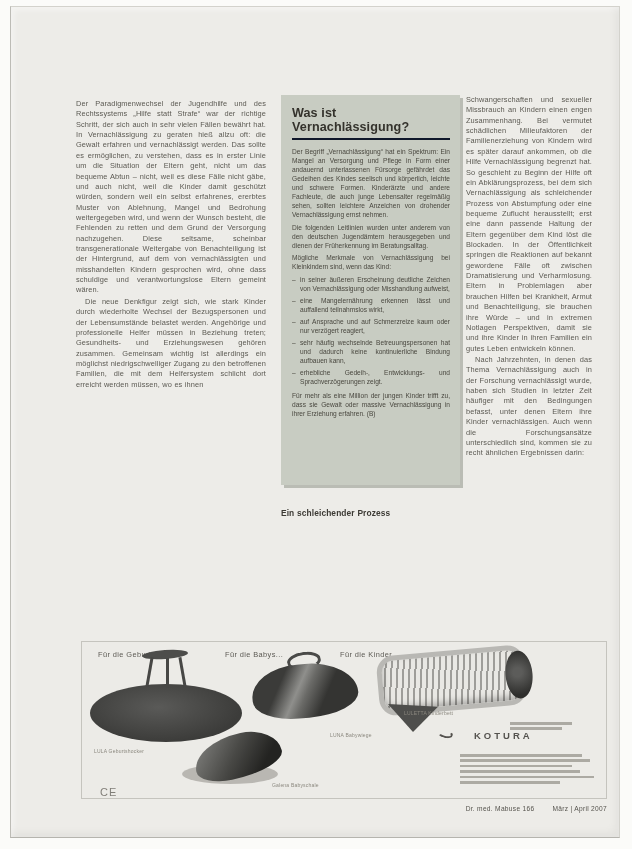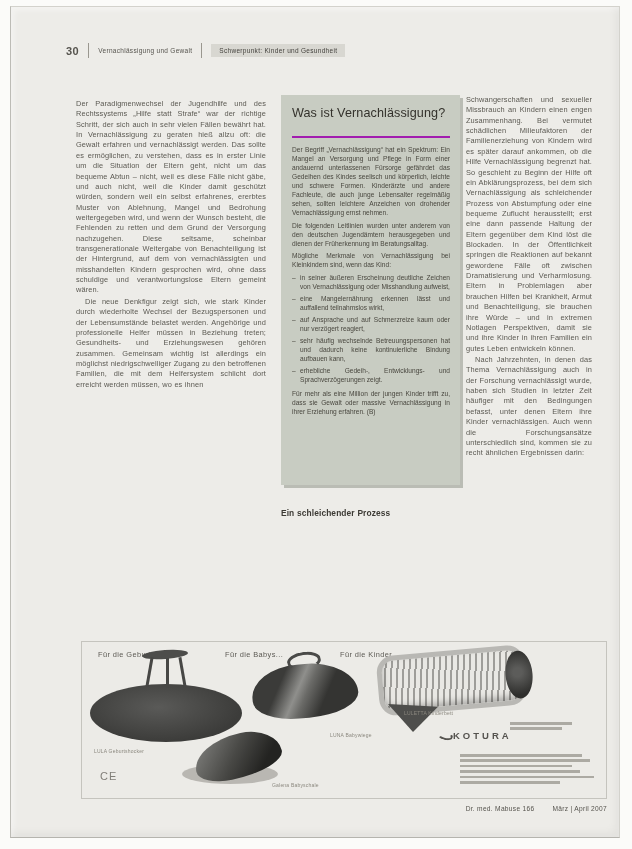--- a/index.html
+++ b/index.html
@@ -22,22 +22,22 @@
        letter-spacing:.1px;word-spacing:.3px;}
   .col p{margin:0 0 1px;}
   .col p + p{text-indent:9px;}
   .art-head{font-size:8.6px;font-weight:bold;color:#3c3a34;margin:0 0 5px;}
   .art-sub{font-size:8.4px;font-weight:bold;color:#3c3a34;margin:9px 0 4px;}
 
   
   .infobox{position:absolute;left:270px;top:88px;width:179px;min-height:390px;
            background:#c8ccc2;padding:11px 10px 12px 11px;
            box-shadow:3px 3px 0 rgba(125,130,118,.45);}
-  .infobox h2{font-size:12.6px;font-weight:normal;color:#34322c;margin:0 0 8px;
-              border-bottom:2px solid #a21caf;padding-bottom:16px;letter-spacing:.1px;}
+  .infobox h2{font-size:12.6px;font-weight:bold;color:#34322c;margin:0 0 8px;
+              border-bottom:2px solid #0f172a;padding-bottom:4px;letter-spacing:.1px;}
   .ib-text{font-size:6.6px;line-height:1.36;text-align:justify;color:#49473f;}
   .ib-text p{margin:0 0 4px;}
   .infobox ul{list-style:none;margin:4px 0 5px;padding:0;}
   .infobox li{position:relative;padding-left:8px;margin-bottom:3px;}
   .infobox li::before{content:"–";position:absolute;left:0;top:0;}
   .ib-note{margin-top:6px;}
 
   
   .ad{position:absolute;left:70px;top:634px;width:526px;height:158px;
       border:1px solid #c5c4be;background:#eceBe7;}
@@ -68,49 +68,42 @@
   .crib{position:absolute;left:296px;top:0px;width:158px;height:82px;transform:rotate(-5deg);}
   .crib-frame{position:absolute;left:0;top:8px;width:148px;height:60px;border-radius:17px;
        border:5px solid #b9b8b4;
        background:repeating-linear-gradient(98deg,#e9e8e4 0 4px,#9e9d99 4px 6px);
        box-shadow:inset 0 -4px 6px rgba(0,0,0,.25);}
   .crib-knob{position:absolute;left:128px;top:14px;width:27px;height:48px;border-radius:50%;
        background:radial-gradient(circle at 45% 45%, #5c5c5a 15%, #2e2e2c 75%);}
   .crib-shadow{position:absolute;left:306px;top:62px;width:50px;height:28px;background:#4e4e4c;
        clip-path:polygon(0 0,100% 10%,50% 100%);}
 
-  .brand{position:absolute;left:356px;top:88px;display:flex;align-items:center;gap:0;}
+  .brand{position:absolute;left:356px;top:88px;display:flex;align-items:flex-start;gap:21px;}
   .brand .swoosh{width:15px;height:8px;border:2px solid #55534f;border-radius:50%;
        border-top-color:transparent;border-left-color:transparent;transform:rotate(12deg);}
   .brand .word{font-size:9.5px;font-weight:bold;letter-spacing:3px;color:#55534f;}
 
   .bar{height:2.6px;background:#97948c;opacity:.75;margin-bottom:2.8px;}
   .note-bars{position:absolute;left:428px;top:80px;width:70px;}
   .addr-bars{position:absolute;left:378px;top:112px;width:140px;}
 
-  .ce{position:absolute;left:18px;top:128px;font-size:11px;color:#807e78;letter-spacing:1px;}
+  .ce{position:absolute;left:18px;top:144px;font-size:11px;color:#807e78;letter-spacing:1px;}
 
   
   .pfoot{position:absolute;left:300px;top:798px;width:296px;text-align:right;font-size:6.6px;
          color:#55534d;letter-spacing:.3px;}
   .pfoot span{margin-left:16px;}
 </style>
 </head>
 <body>
 
 <div id="canvas">
   <div id="page">
 
-    <div class="hdr">
-      <span class="num">30</span>
-      <span class="sep"></span>
-      <span class="txt">Vernachlässigung und Gewalt</span>
-      <span class="sep"></span>
-      <span class="chip">Schwerpunkt: Kinder und Gesundheit</span>
-    </div>
 
     <div class="col" style="left:65px;top:92px;width:190px;">
       <p>Der Paradigmenwechsel der Jugendhilfe und des Rechtssystems „Hilfe statt Strafe“ war der richtige Schritt, der sich auch in sehr vielen Fällen bewährt hat. In Vernachlässigung zu geraten hieß allzu oft: die Gewalt erfahren und vernachlässigt werden. Das sollte es ermöglichen, zu verstehen, dass es in erster Linie um die Situation der Eltern geht, nicht um das bequeme Abtun – nicht, weil es diese Fälle nicht gäbe, und auch nicht, weil die Kinder damit geschützt würden, sondern weil ein selbst erfahrenes, ererbtes Muster von Ablehnung, Mangel und Bedrohung weitergegeben wird, und wenn der Wunsch besteht, die Fehlenden zu retten und dem Grund der Versorgung nachzugehen. Diese seltsame, scheinbar transgenerationale Weitergabe von Benachteiligung ist der Hintergrund, auf dem von vernachlässigten und misshandelten Kindern gesprochen wird, ohne dass schuldige und verantwortungslose Eltern gemeint wären.</p>
       <p>Die neue Denkfigur zeigt sich, wie stark Kinder durch wiederholte Wechsel der Bezugspersonen und der Lebensumstände belastet werden. Angehörige und professionelle Helfer müssen in Beziehung treten; Gesundheits- und Erziehungswesen gehören zusammen. Gemeinsam wichtig ist allerdings ein möglichst niedrigschwelliger Zugang zu den betroffenen Familien, die mit dem Helfersystem schlicht dort erreicht werden müssen, wo es ihnen</p>
     </div>
 
     <div class="infobox">
       <h2>Was ist Vernachlässigung?</h2>
       <div class="ib-text">
         <p>Der Begriff „Vernachlässigung“ hat ein Spektrum: Ein Mangel an Versorgung und Pflege in Form einer andauernd unterlassenen Fürsorge gefährdet das Gedeihen des Kindes seelisch und körperlich, leichte und schwere Formen. Kinderärzte und andere Fachleute, die auch junge Lebensalter regelmäßig sehen, sollten leichtere Anzeichen von drohender Vernachlässigung ernst nehmen.</p>

